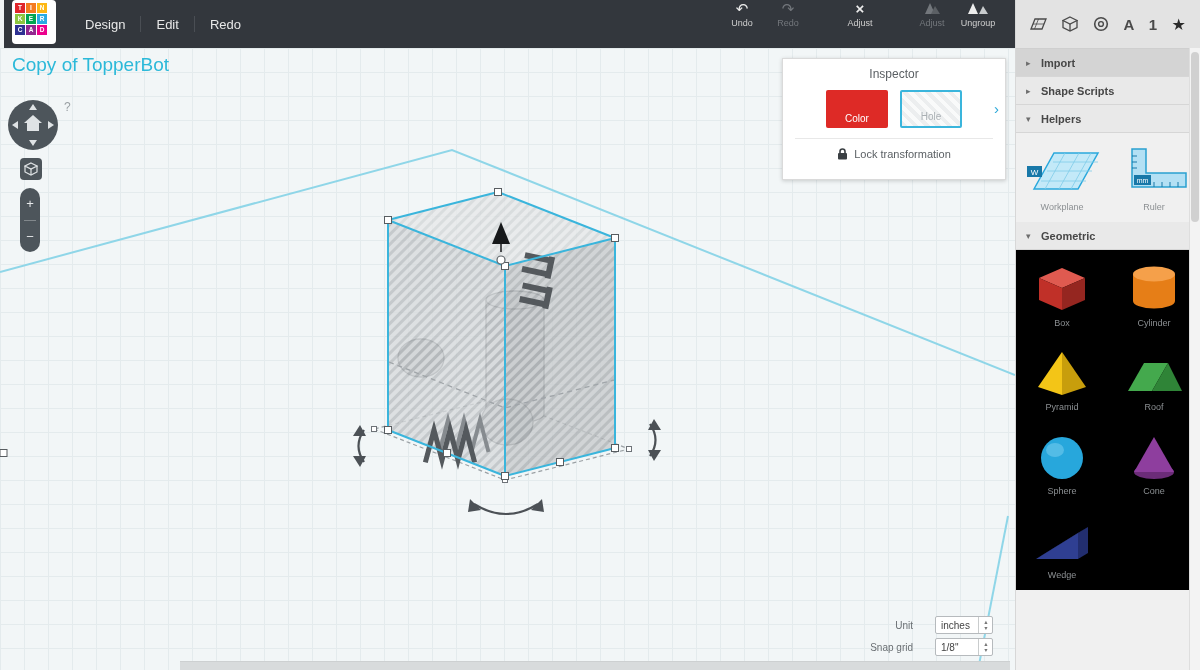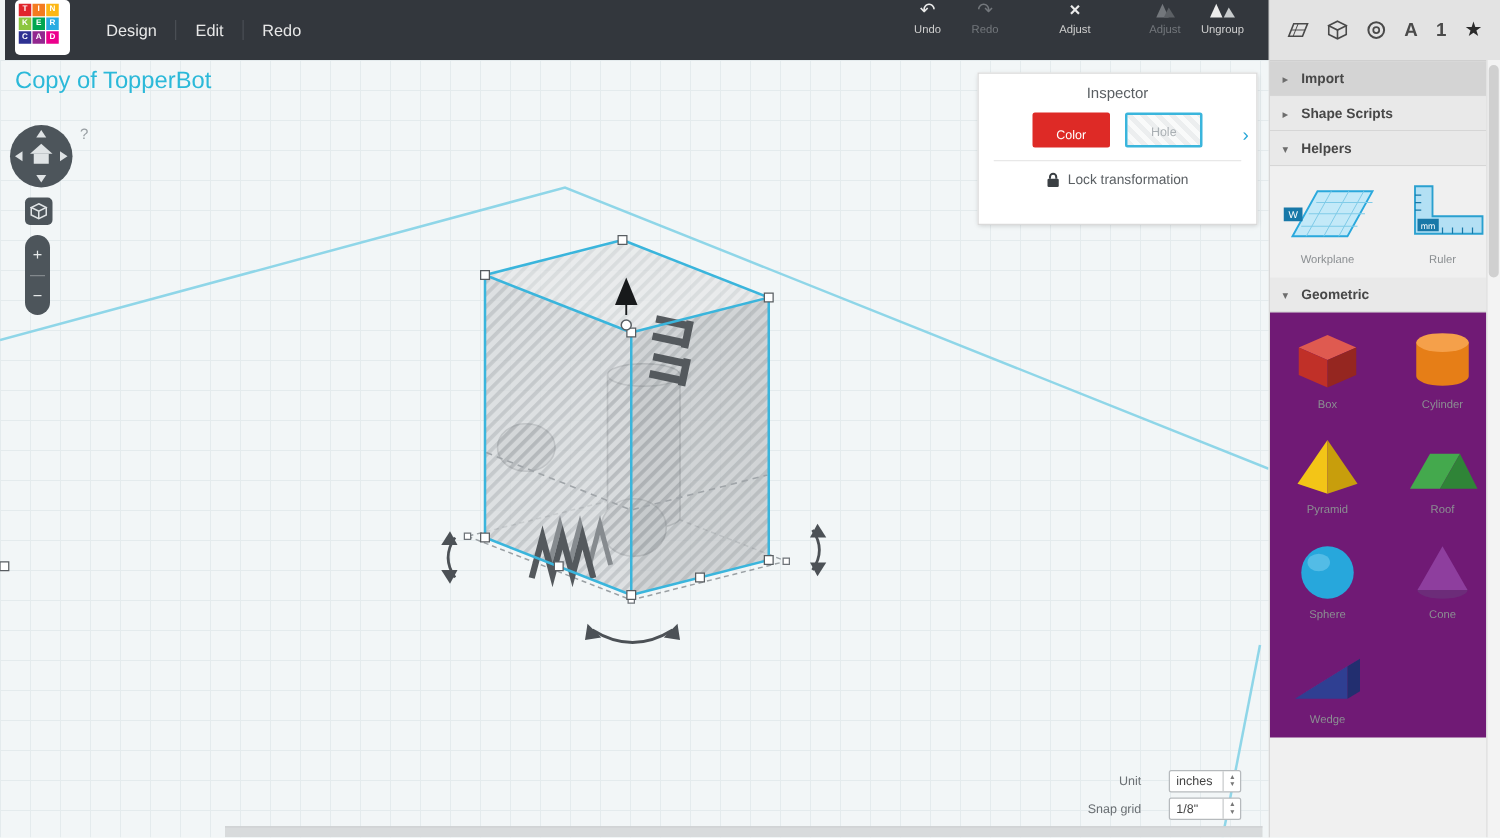--- a/index.html
+++ b/index.html
@@ -40,21 +40,21 @@
           border-radius:10px;display:flex;flex-direction:column;cursor:pointer;}
   .zoom-pill .z{flex:1;display:flex;align-items:center;justify-content:center;color:#e6e9ea;
           font-size:13px;}
   .zoom-pill .zdiv{height:1px;background:rgba(255,255,255,.3);margin:0 4px;}
 
   
   .inspector{position:absolute;left:782px;top:10px;width:222px;height:120px;background:#fff;
       border:1px solid #dadada;box-shadow:0 1px 4px rgba(0,0,0,.18);}
   .insp-title{text-align:center;font-size:12px;color:#5a5f63;margin-top:8px;}
   .swatch-row{display:flex;justify-content:center;gap:12px;margin-top:9px;position:relative;}
-  .swatch{width:62px;height:28px;border-radius:2px;position:relative;cursor:pointer;}
+  .swatch{width:62px;height:38px;border-radius:2px;position:relative;cursor:pointer;}
   .swatch .sw-label{position:absolute;left:0;right:0;bottom:4px;text-align:center;font-size:10px;}
   .swatch.color-swatch .sw-label{color:#fff;}
   .swatch.hole-swatch{background:repeating-linear-gradient(45deg,#eceeef 0 4px,#f9fafa 4px 8px);
       border:2px solid #3ab5dc;box-sizing:border-box;padding-left:20px;}
   .swatch.hole-swatch .sw-label{color:#aab0b4;}
   .insp-expand{position:absolute;right:-26px;top:10px;color:#2aa8d8;font-size:15px;cursor:pointer;}
   .insp-div{border-top:1px solid #e8e8e8;margin:10px 12px 0 12px;}
   .lock-row{display:flex;align-items:center;justify-content:center;gap:6px;margin-top:8px;cursor:pointer;}
   .lock-label{font-size:11px;color:#5a5f63;}
 
@@ -80,21 +80,21 @@
   .sb-head .htext{font-size:15px;font-weight:bold;color:#4a4a4a;}
   .sb-head .hstar{font-size:16px;color:#2b2b2b;}
   .section-hdr{height:27px;background:#e9e9e9;border-bottom:1px solid #d6d6d6;display:flex;
       align-items:center;gap:7px;padding:0 10px;cursor:pointer;}
   .section-hdr.hl{background:#d4d4d4;}
   .chev{font-size:9px;color:#6d6d6d;width:8px;}
   .section-label{font-size:11px;font-weight:bold;color:#474747;}
   .helpers-body{display:flex;background:#f0f0f0;padding:8px 0 10px 0;}
   .helper-tile{width:50%;display:flex;flex-direction:column;align-items:center;cursor:pointer;}
   .tile-cap{font-size:9px;color:#8b8f92;margin-top:3px;}
-  .shape-grid{display:grid;grid-template-columns:1fr 1fr;background:#701a75;padding-top:4px;}
+  .shape-grid{display:grid;grid-template-columns:1fr 1fr;background:#000000;padding-top:4px;}
   .shape-tile{display:flex;flex-direction:column;align-items:center;padding:9px 0 10px 0;cursor:pointer;}
   .sb-scroll{position:absolute;right:0;top:48px;bottom:0;width:10px;background:#f3f3f3;
       border-left:1px solid #dedede;}
   .sb-thumb{position:absolute;left:1px;right:1px;top:4px;height:170px;background:#d0d0d0;border-radius:4px;}
 </style>
 </head>
 <body>
 
 <div class="app">
 

